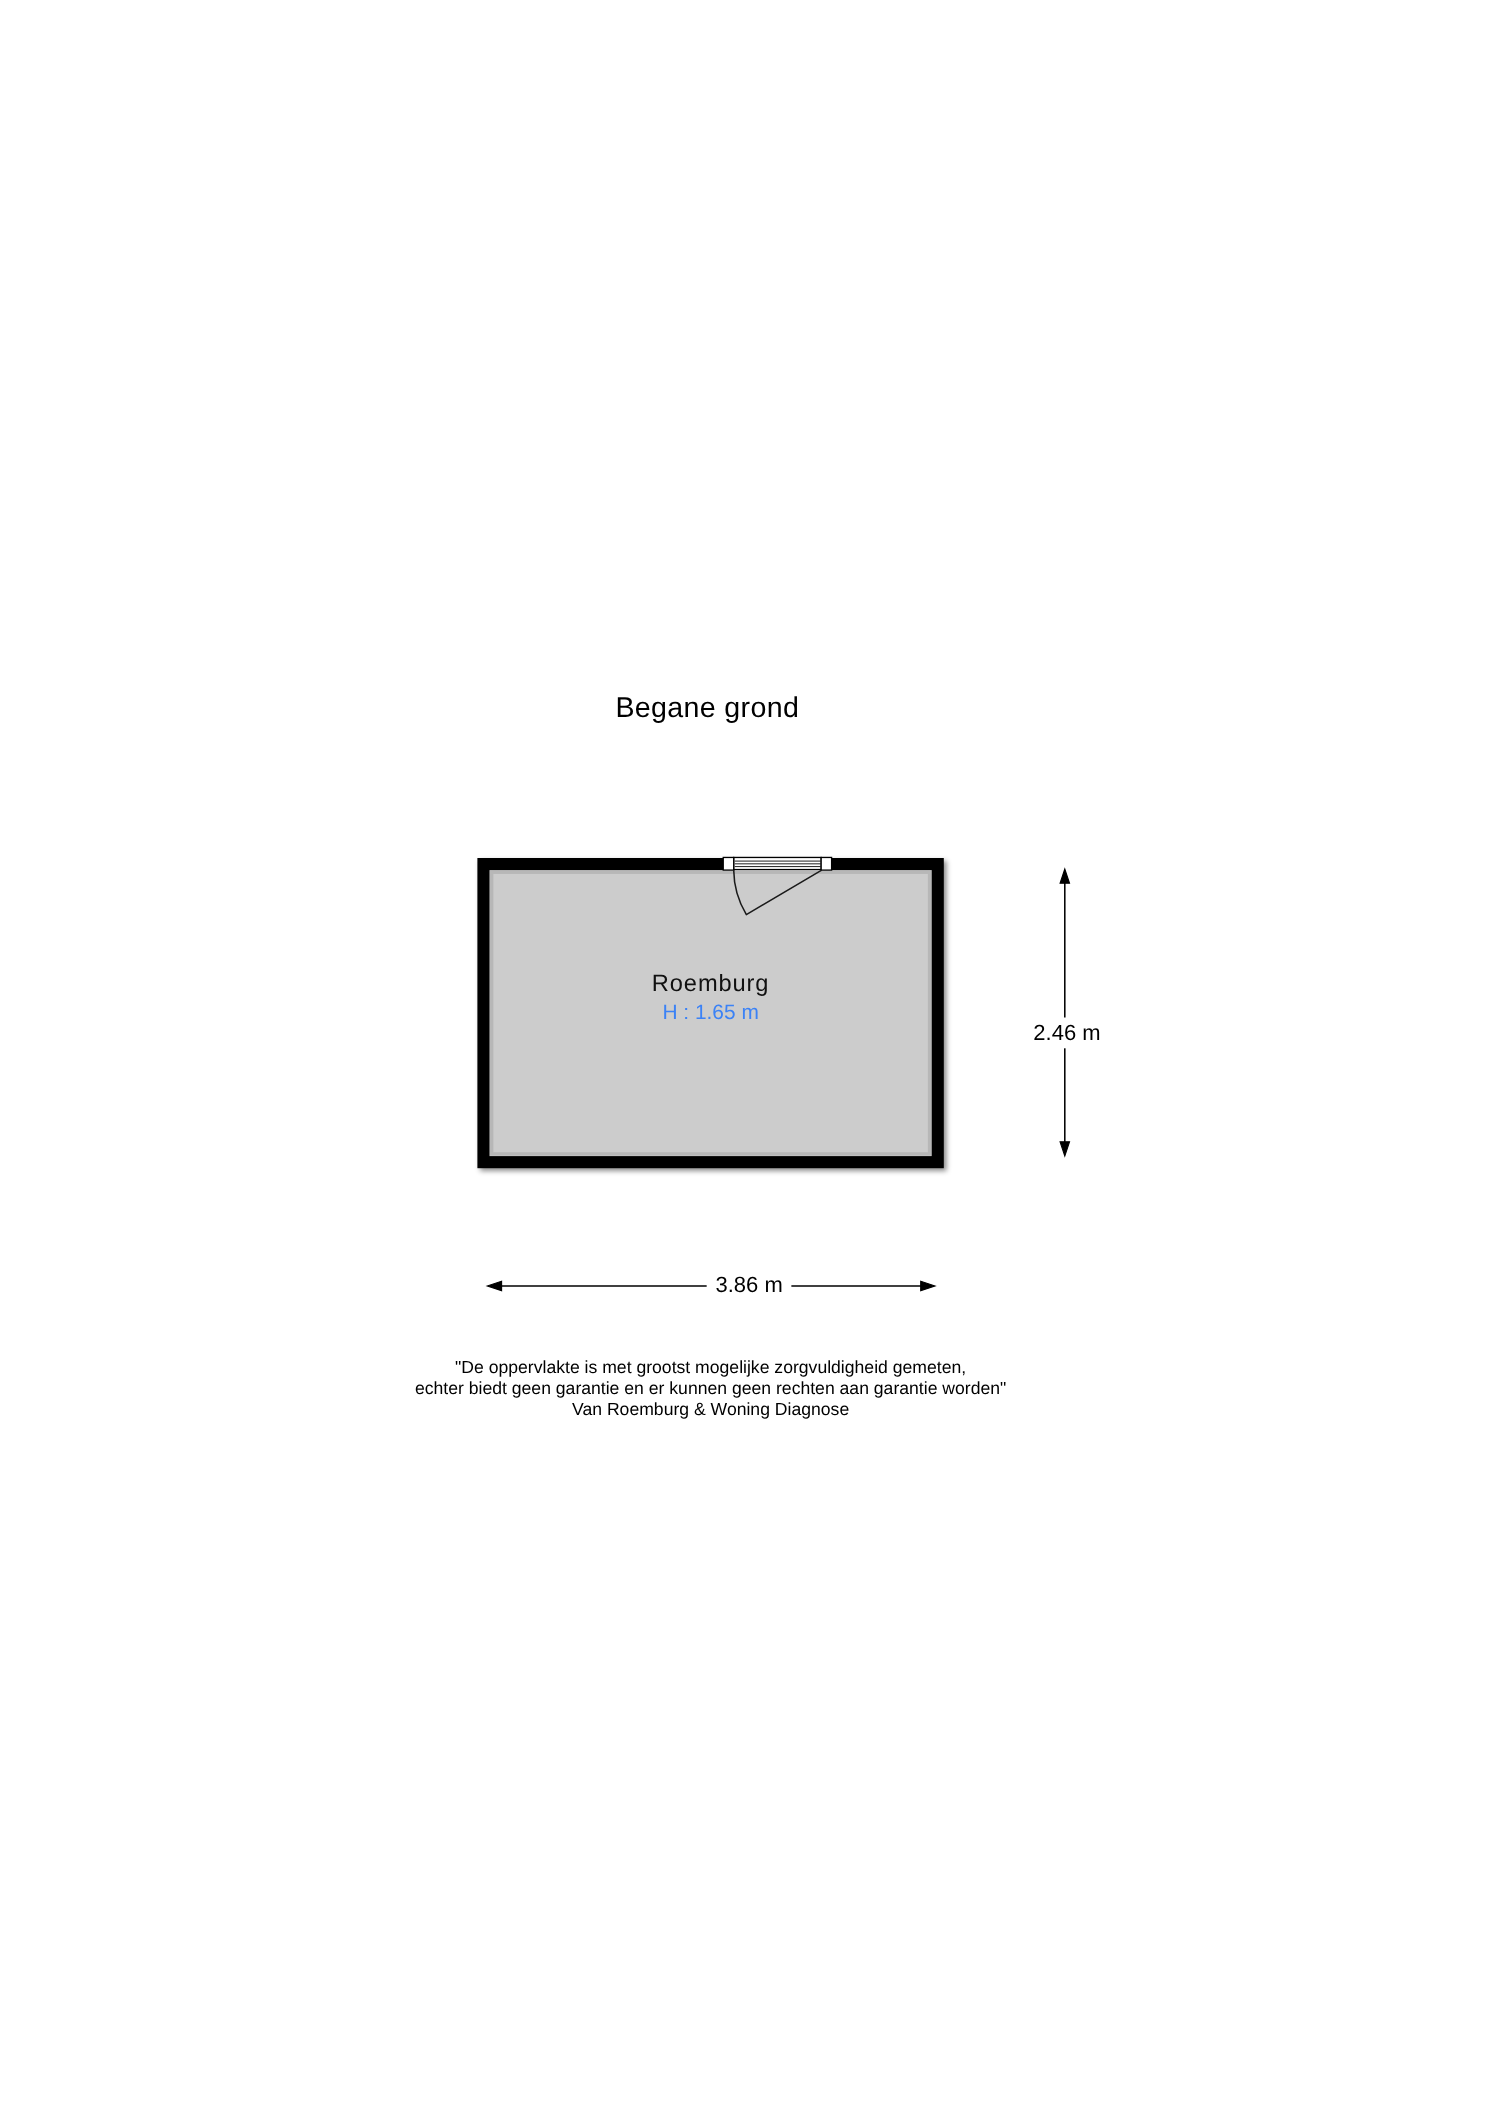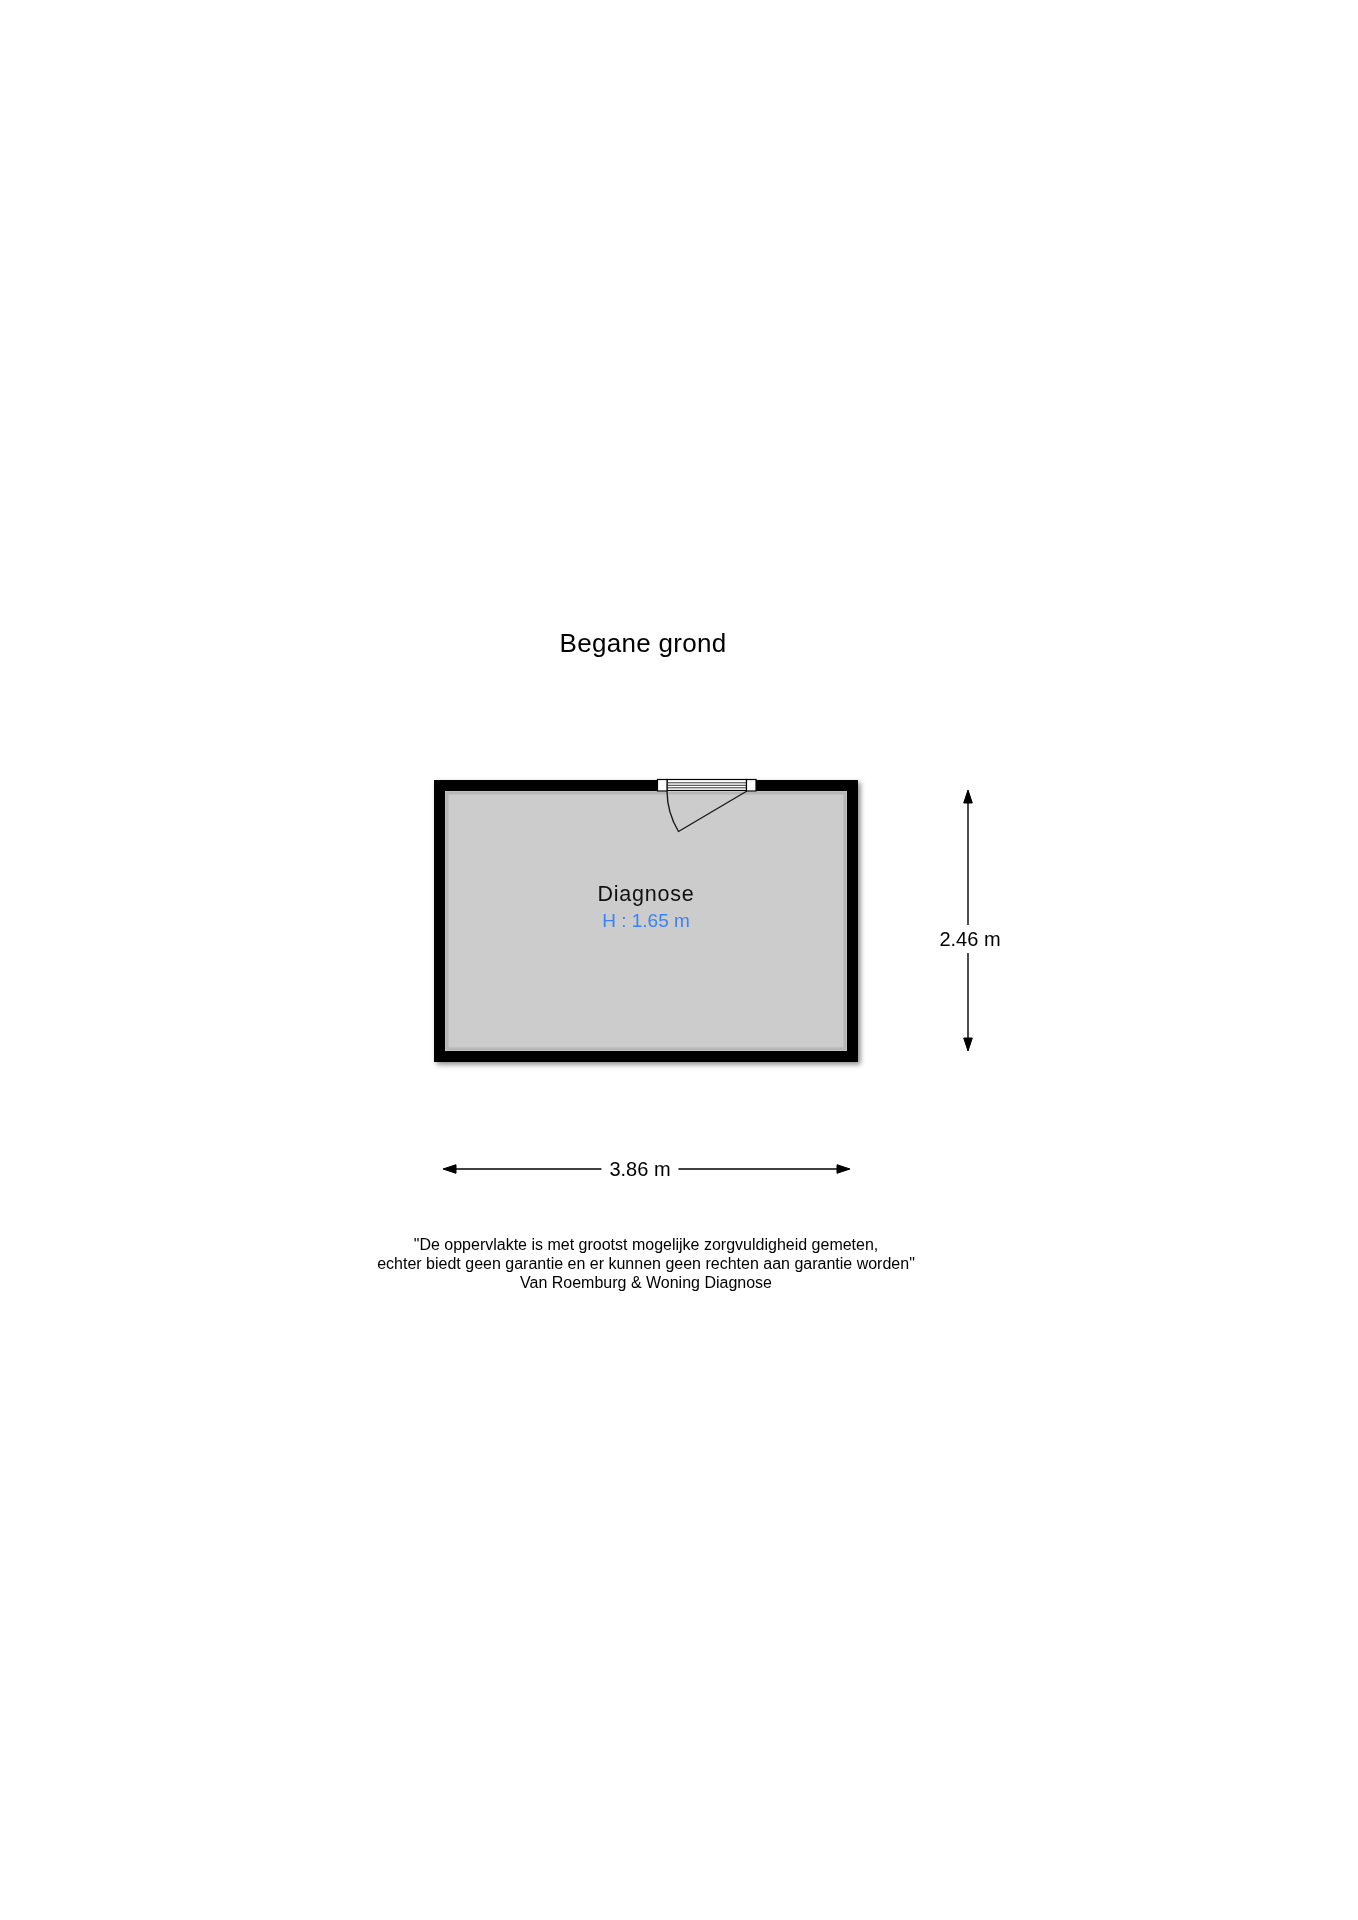--- a/index.html
+++ b/index.html
@@ -88,27 +88,27 @@
 
     <g stroke="#000000" fill="#000000">
       <line x1="449" y1="1169" x2="844" y2="1169" stroke-width="1.4"></line>
       <polygon points="443,1169 456,1164.7 456,1173.3"></polygon>
       <polygon points="850,1169 837,1164.7 837,1173.3"></polygon>
     </g>
   </svg>
 
   <div class="txt page-title" style="left:643px; top:643px;">Begane grond</div>
 
-  <div class="txt room-name" style="left:646px; top:894px;">Diagnose</div>
+  <div class="txt room-name" style="left:646px; top:894px;">Roemburg</div>
 
   <div class="txt room-height" style="left:646px; top:921px;">H : 1.65 m</div>
 
   <div class="txt dim-label vertical" style="left:970px; top:939px;">2.46 m</div>
 
-  <div class="txt dim-label horizontal" style="left:640px; top:1169px;">3.86 m</div>
+  <div class="txt dim-label horizontal" style="left:681px; top:1169px;">3.86 m</div>
 
   <div class="txt disclaimer" style="left:646px; top:1263px;">
     <div>"De oppervlakte is met grootst mogelijke zorgvuldigheid gemeten,</div>
     <div>echter biedt geen garantie en er kunnen geen rechten aan garantie worden"</div>
     <div>Van Roemburg &amp; Woning Diagnose</div>
   </div>
 
 </div>
 
 </body></html>

